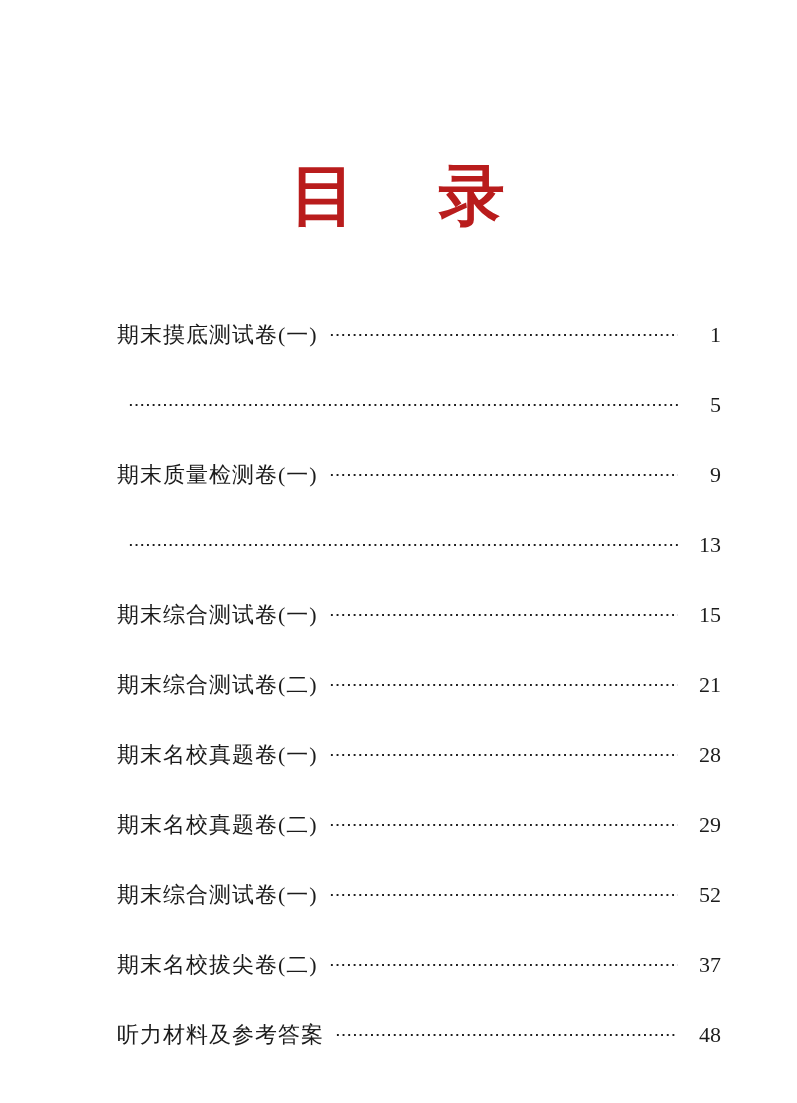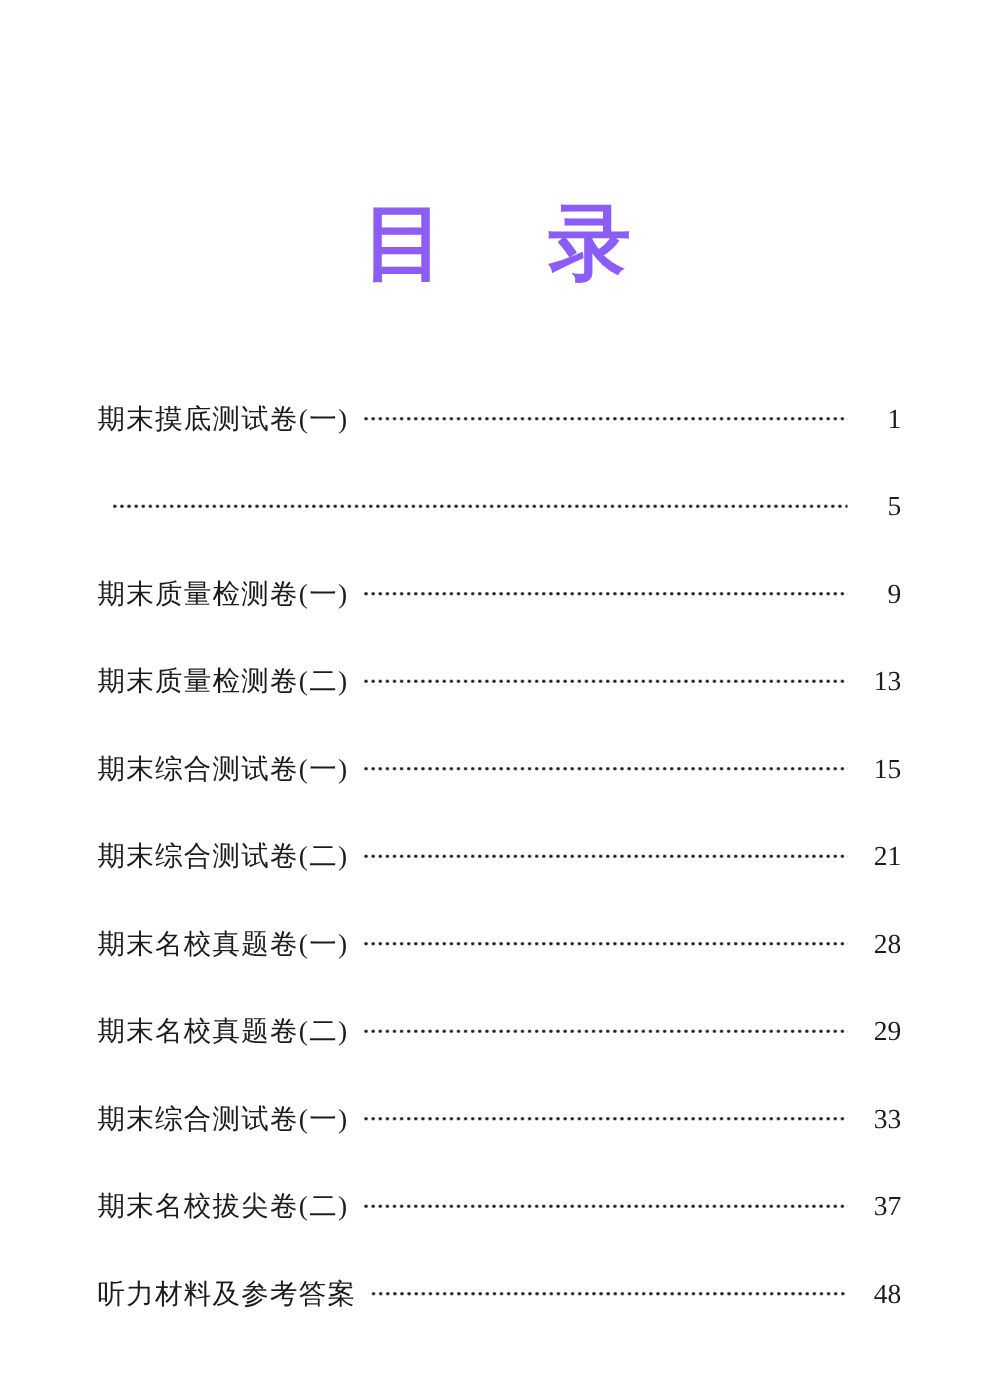--- a/index.html
+++ b/index.html
@@ -20,31 +20,32 @@
     height: 100%;
   }
   .page-title {
     padding-top: 112px;
     text-align: center;
     font-size: 66px;
     line-height: 1.2;
     font-weight: bold;
     word-spacing: 62px;
     letter-spacing: 2px;
-    color: #8b5cf6;
+    color: #b91c1c;
   }
   .toc {
     margin: 88px 76px 0 78px; 
   }
   .toc-row {
     display: flex;
     align-items: center;
     height: 23px;
     margin-bottom: 47px;
     font-size: 22px;
+    margin-left: 39px;
   }
   .toc-row:last-child {
     margin-bottom: 0;
   }
   .toc-label {
     white-space: nowrap;
     letter-spacing: 1px;
   }
   .toc-leader {
     flex: 1 1 auto;
@@ -79,21 +80,20 @@
     <span class="toc-page">5</span>
   </div>
 
   <div class="toc-row">
     <span class="toc-label">期末质量检测卷(一)</span>
     <span class="toc-leader"></span>
     <span class="toc-page">9</span>
   </div>
 
   <div class="toc-row">
-    <span class="toc-label">期末质量检测卷(二)</span>
     <span class="toc-leader"></span>
     <span class="toc-page">13</span>
   </div>
 
   <div class="toc-row">
     <span class="toc-label">期末综合测试卷(一)</span>
     <span class="toc-leader"></span>
     <span class="toc-page">15</span>
   </div>
 
@@ -111,21 +111,21 @@
 
   <div class="toc-row">
     <span class="toc-label">期末名校真题卷(二)</span>
     <span class="toc-leader"></span>
     <span class="toc-page">29</span>
   </div>
 
   <div class="toc-row">
     <span class="toc-label">期末综合测试卷(一)</span>
     <span class="toc-leader"></span>
-    <span class="toc-page">33</span>
+    <span class="toc-page">52</span>
   </div>
 
   <div class="toc-row">
     <span class="toc-label">期末名校拔尖卷(二)</span>
     <span class="toc-leader"></span>
     <span class="toc-page">37</span>
   </div>
 
   <div class="toc-row">
     <span class="toc-label">听力材料及参考答案</span>

